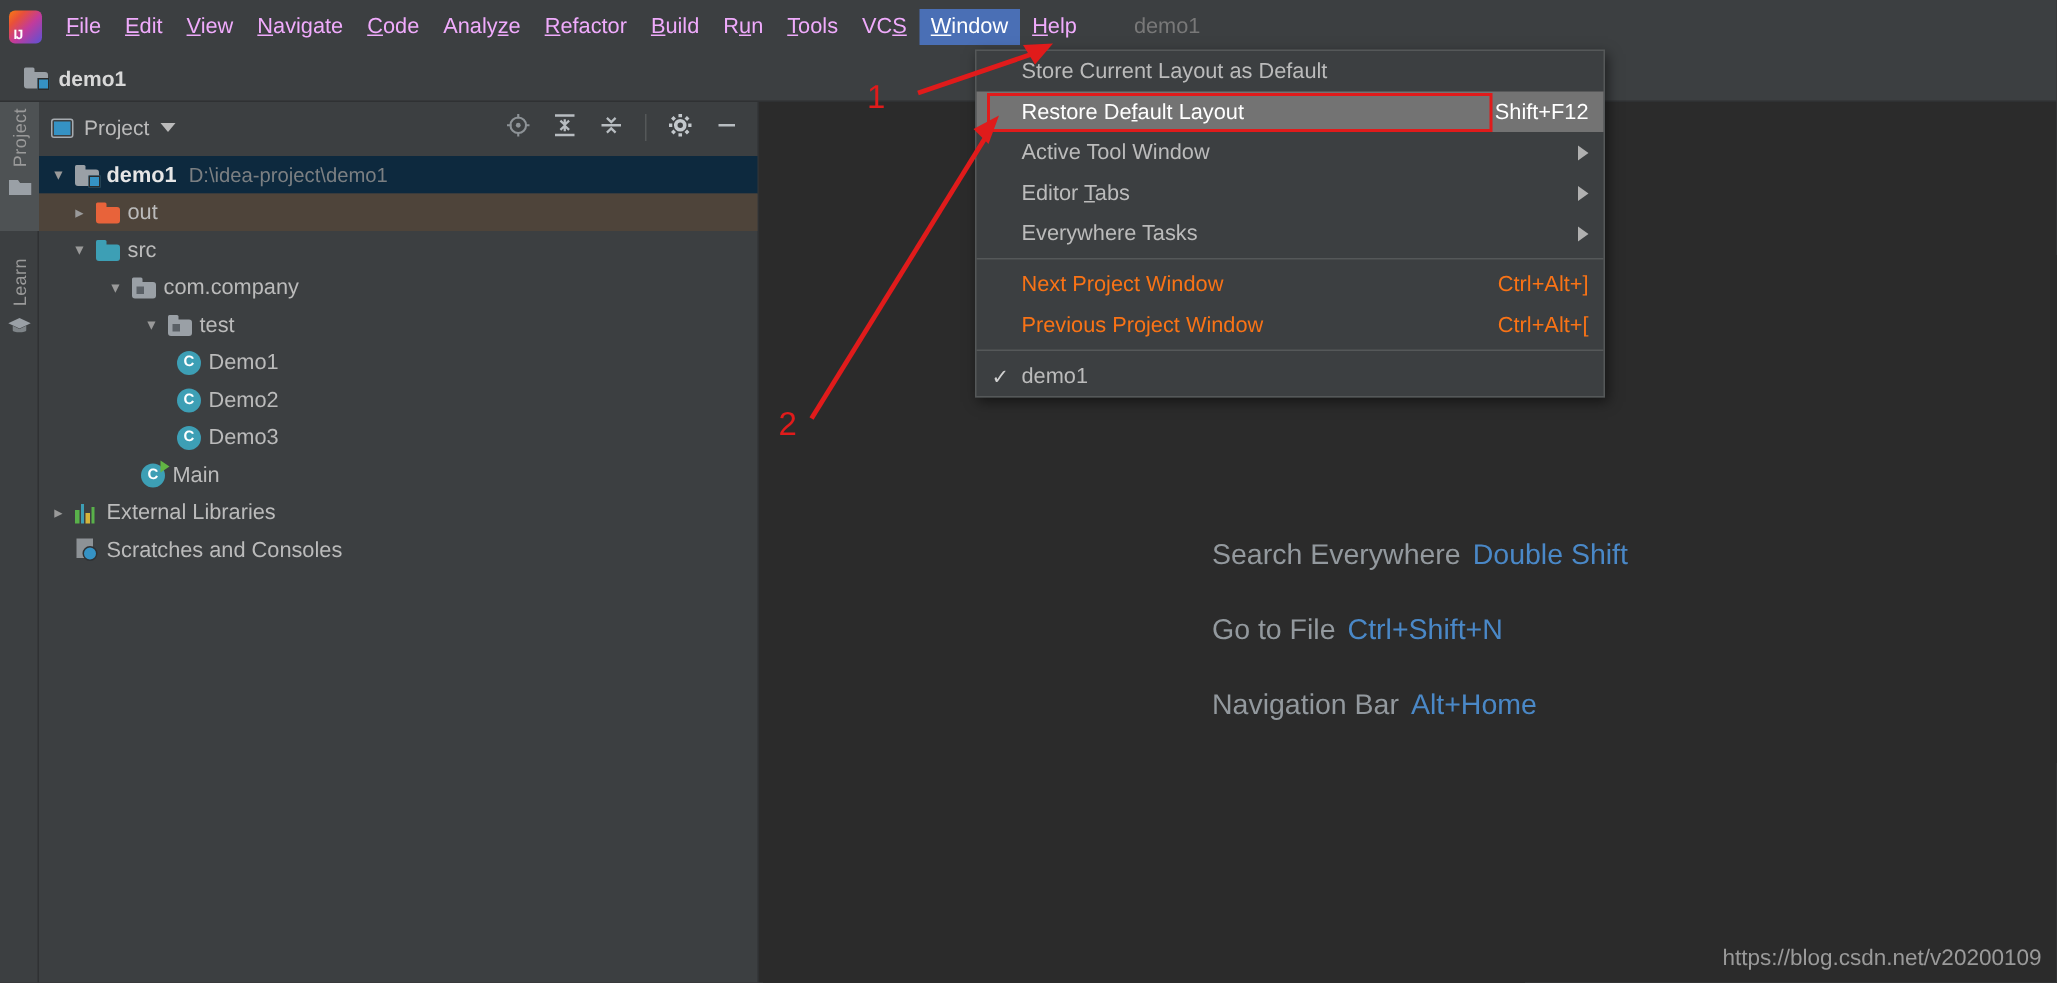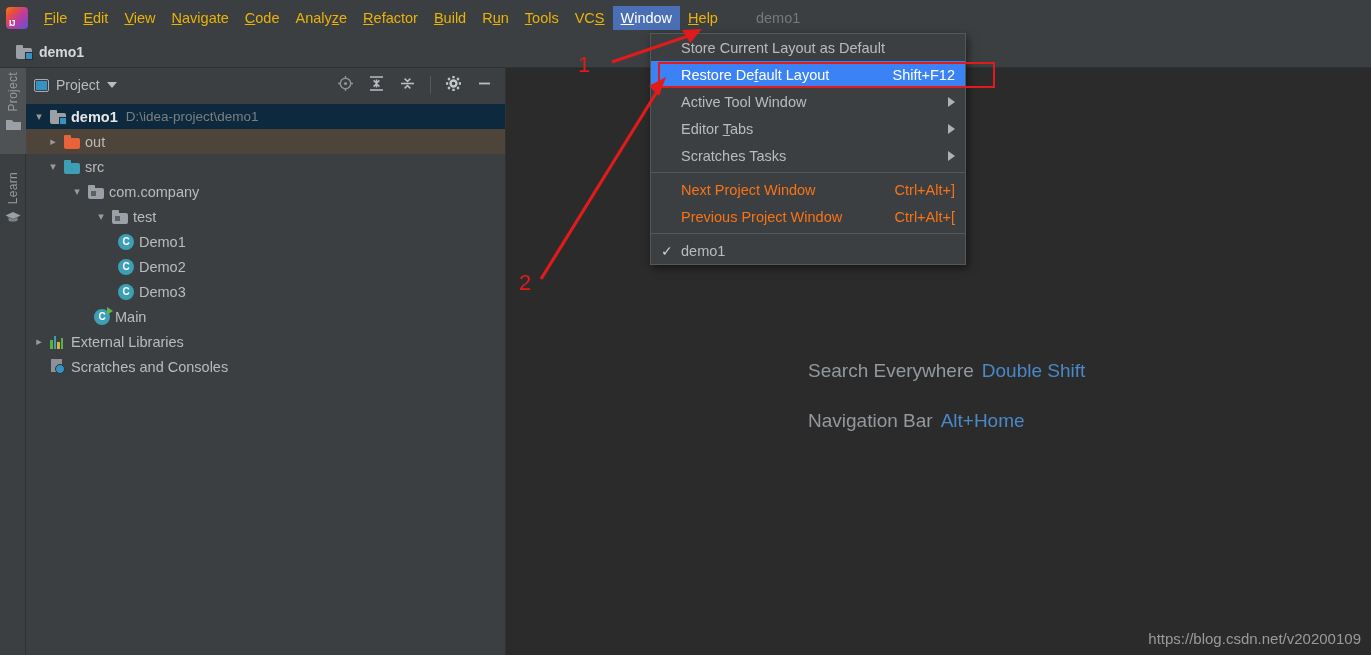--- a/index.html
+++ b/index.html
@@ -21,21 +21,21 @@
     border-radius:4px; position:relative; overflow:hidden;
     background: linear-gradient(135deg,#f97a12 0%,#e8503a 25%,#c13b9c 55%,#5a52d6 100%);
     flex:0 0 auto;
   }
   .ij-logo::after{
     content:"IJ"; position:absolute; left:3px; bottom:1px;
     font-size:9px; font-weight:bold; color:#fff; font-family:"Liberation Sans",sans-serif;
     letter-spacing:-1px;
   }
   .menu-item {
-    padding:4px 8px; font-size:14.5px; color:#eab308; cursor:default;
+    padding:4px 8px; font-size:14.5px; color:#f0abfc; cursor:default;
     white-space:nowrap;
   }
   .menu-item .mn { text-decoration: underline; }
   .menu-item.active { background:#4a6fb5; color:#ffffff; }
   .title-name { margin-left:30px; font-size:14.5px; color:#787878; }
 
   
   .breadcrumb-bar {
     position:absolute; left:0; top:36px; width:1371px; height:32px;
     background:#3c3f41; display:flex; align-items:center;
@@ -145,30 +145,30 @@
   }
   .hints { position:absolute; left:302px; top:292px; }
   .hint-row { font-size:19px; color:#93999e; margin-bottom:28px; white-space:nowrap;}
   .hint-row .key { color:#4a88c7; margin-left:8px; }
   .watermark {
     position:absolute; right:10px; bottom:8px; font-size:15px; color:#9a9a9a;
   }
 
   
   .dropdown {
-    position:absolute; left:650px; top:33px; width:316px;
+    position:absolute; left:650px; top:33px; width:420px;
     background:#3c3f41; border:1px solid #555859;
     box-shadow:2px 3px 8px rgba(0,0,0,.5); z-index:40;
   }
   .dd-item {
     height:27px; display:flex; align-items:center;
     padding-left:30px; padding-right:10px;
     color:#bbbbbb; font-size:14.5px; white-space:nowrap; position:relative;
   }
-  .dd-item.highlight { background:#3b82f6; color:#ffffff; }
+  .dd-item.highlight { background:#737373; color:#ffffff; }
   .dd-item.disabled  { color:#f97316; }
   .dd-item .short { margin-left:auto; }
   .dd-item .mn { text-decoration:underline; }
   .dd-item .subarrow {
     margin-left:auto; width:0;height:0;
     border-top:5px solid transparent;border-bottom:5px solid transparent;
     border-left:7px solid #b0b0b0;
   }
   .dd-item .tick { position:absolute; left:10px; color:#d0d0d0; font-size:14px;}
   .dd-sep { height:1px; background:#555859; margin:3px 0; }
@@ -379,20 +379,23 @@
 
     </div>
   </div>
 
   <div class="editor">
     <div class="hints">
       <div class="hint-row">
         <span>Search Everywhere</span><span class="key">Double Shift</span>
       </div>
       <div class="hint-row">
+        <span>Go to File</span><span class="key">Ctrl+Shift+N</span>
+      </div>
+      <div class="hint-row">
         <span>Navigation Bar</span><span class="key">Alt+Home</span>
       </div>
     </div>
     <div class="watermark">https://blog.csdn.net/v20200109</div>
   </div>
 
   <div class="dropdown">
 
     <div class="dd-item">
       <span>Store Current Layout as Default</span>
@@ -408,21 +411,21 @@
       <span class="subarrow"></span>
     </div>
 
     <div class="dd-item">
       <span>Editor <span class="mn">T</span>abs</span>
       <span class="subarrow"></span>
     </div>
 
 
     <div class="dd-item">
-      <span>Scratches Tasks</span>
+      <span>Everywhere Tasks</span>
       <span class="subarrow"></span>
     </div>
 
     <div class="dd-sep"></div>
 
     <div class="dd-item disabled">
       <span>Next Project Window</span>
       <span class="short">Ctrl+Alt+]</span>
     </div>
 

